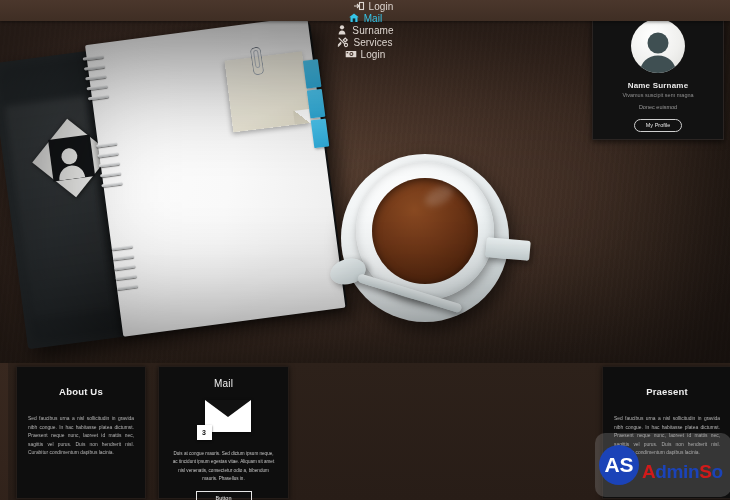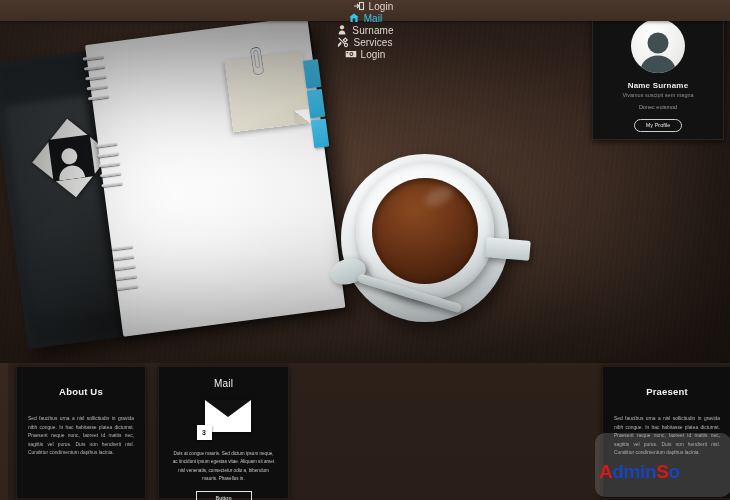--- a/index.html
+++ b/index.html
@@ -356,18 +356,19 @@
       <div class="mail-btn">Button</div>
     </div>
 
     <div class="panel right">
       <div class="p-title">Praesent</div>
       <div class="p-body">Sed faucibus urna a nisl sollicitudin in gravida nibh congue. In hac habitasse platea dictumst. Praesent neque nunc, laoreet id mattis nec, sagittis vel purus. Duis non hendrerit nisl. Curabitur condimentum dapibus lacinia.</div>
     </div>
   </div>
 
   <div class="watermark">
+    <div class="wm-circle">AS</div>
     <div class="wm-right">
       <div class="wm-en"><span class="r">A</span><span class="b">dmin</span><span class="r">S</span><span class="b">o</span></div>
     </div>
   </div>
 
 </div>
 
 </body></html>

